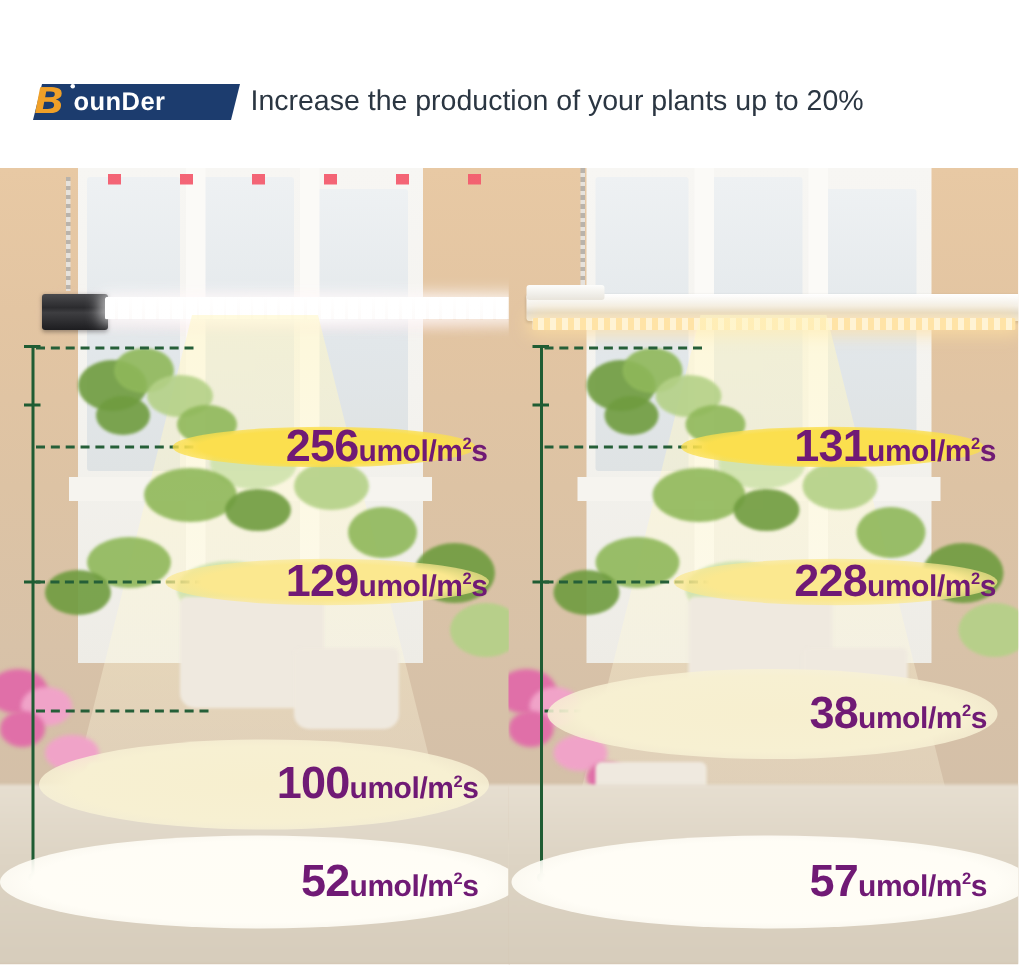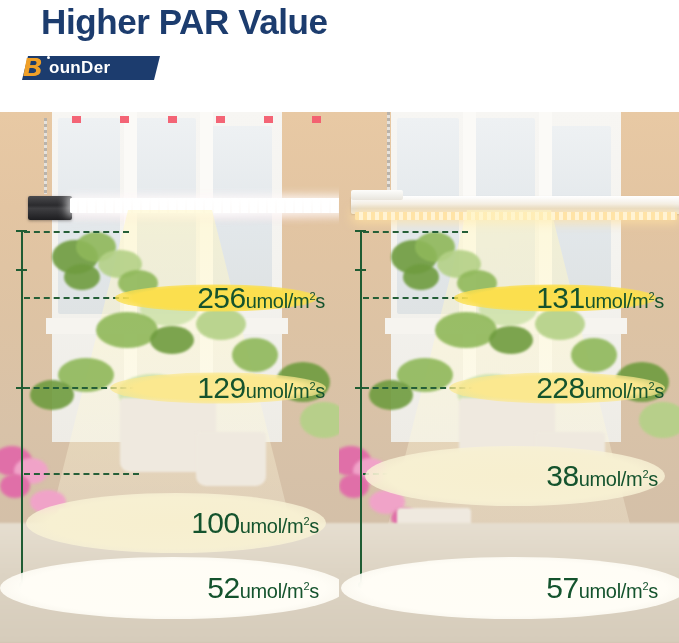--- a/index.html
+++ b/index.html
@@ -171,47 +171,47 @@
   }
 
   
   .par { position:absolute; display:flex; align-items:center; justify-content:flex-end; }
   .ellipse {
     position:absolute; left:0; top:50%; transform:translateY(-50%);
     border-radius:50%;
   }
   .par-text {
     position:relative; z-index:2; white-space:nowrap;
-    color:#14532d; font-family:"Liberation Sans", sans-serif;
-    display:flex; align-items:baseline;
+    color:#701a75; font-family:"Liberation Sans", sans-serif;
+    display:flex; align-items:baseline;font-weight:bold;
   }
   .par-num { font-size:30px; letter-spacing:-0.5px; line-height:1; }
   .par-unit { font-size:20px; letter-spacing:-0.3px; line-height:1; }
   .par-unit sup { font-size:11px; vertical-align:super; line-height:0; }
 
   .e-y1 { background:radial-gradient(ellipse at center, #fbdf4e 0%, #fbdf4e 58%, rgba(251,223,78,.55) 82%, rgba(251,223,78,0) 100%); }
   .e-y2 { background:radial-gradient(ellipse at center, #fbe88f 0%, #fbe88f 55%, rgba(251,232,143,.5) 80%, rgba(251,232,143,0) 100%); }
   .e-y3 { background:radial-gradient(ellipse at center, #f7efcf 0%, #f7f0d2 60%, rgba(250,245,220,.6) 85%, rgba(255,255,245,0) 100%); }
   .e-y4 { background:radial-gradient(ellipse at center, #fffdf5 0%, #fffdf6 62%, rgba(255,254,248,.7) 86%, rgba(255,255,255,0) 100%); }
 </style>
 </head>
 <body>
 
 <div id="page">
 
   <div class="header">
-    <div class="title">Higher PAR Value</div>
 
     <div class="subrow">
       <div class="logo">
         <div class="logo-slab"></div>
         <div class="logo-b">B</div>
         <div class="logo-dot"></div>
         <div class="logo-word">ounDer</div>
       </div>
+      <div class="tagline">Increase the production of your plants up to 20%</div>
     </div>
   </div>
 
   <div class="photo-area">
 
     <div class="panel left">
       <div class="wall"></div>
 
       <div class="window">
         <div class="pane" style="left:6px;  top:6px;  width:62px;  height:196px;"></div>

